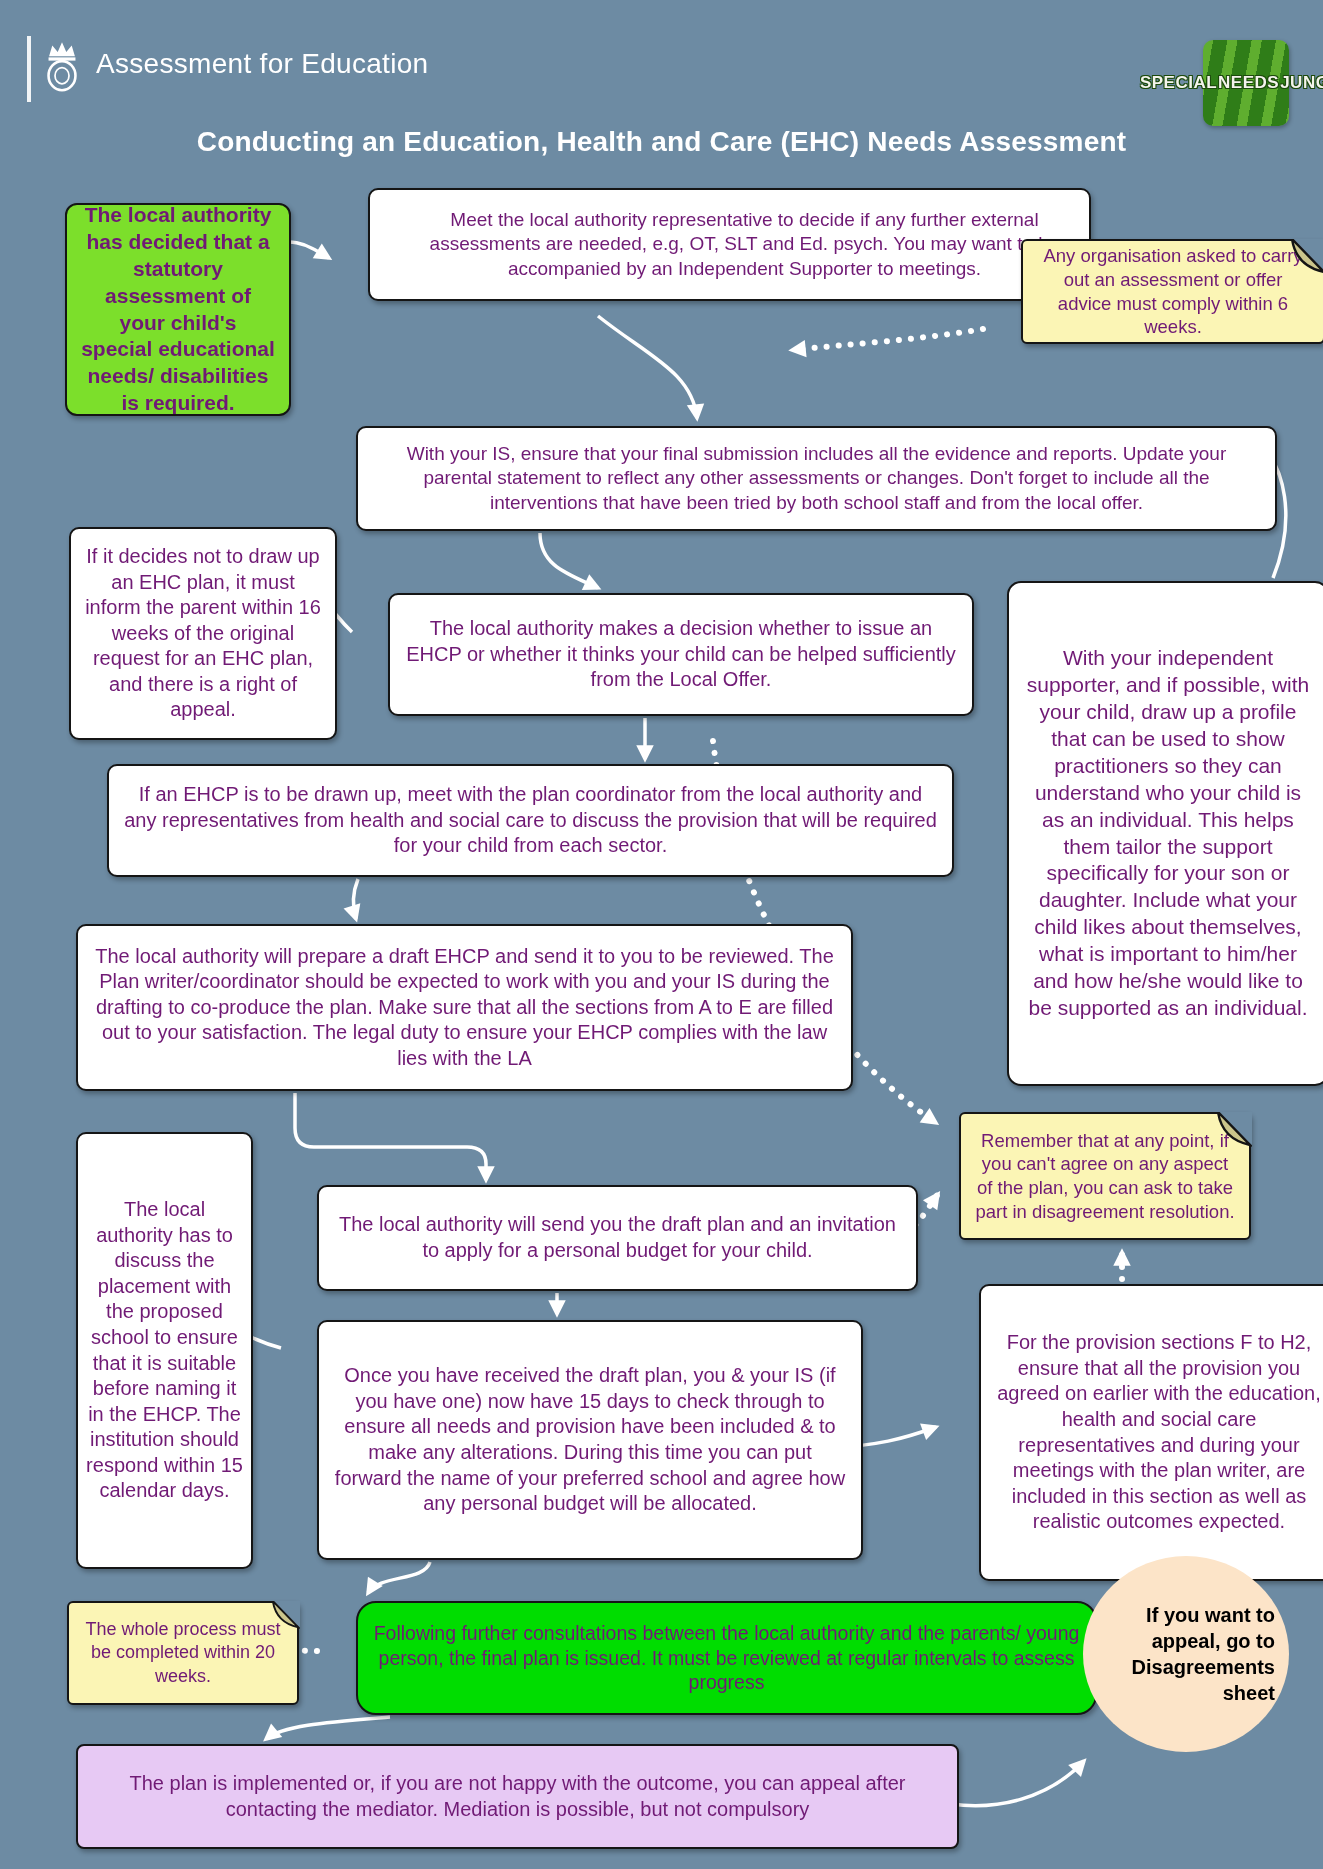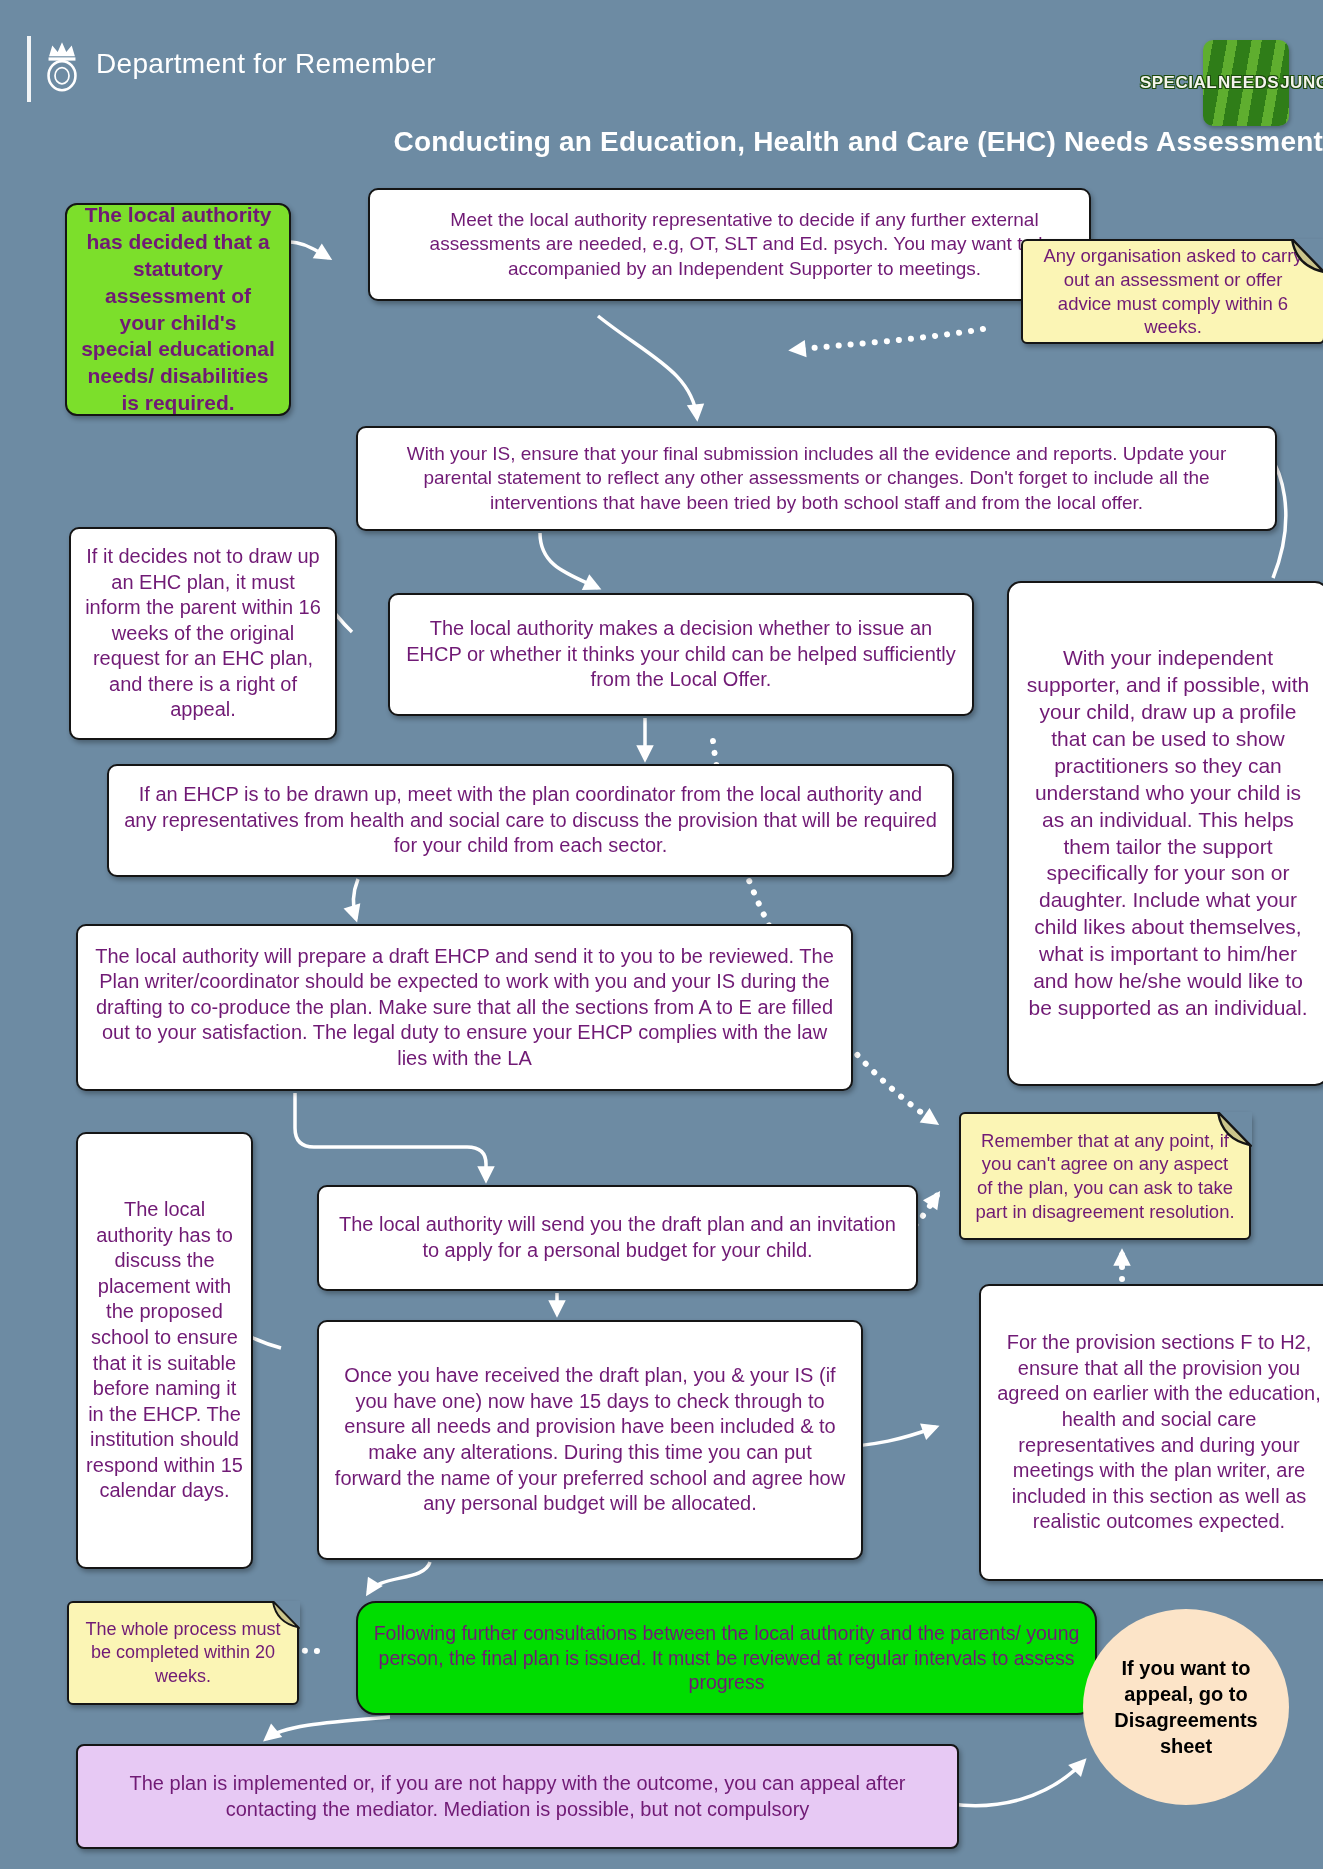--- a/index.html
+++ b/index.html
@@ -22,21 +22,21 @@
   .hdr-bar{position:absolute;left:27px;top:36px;width:4px;height:66px;background:rgba(255,255,255,.9);}
   .hdr-crown{position:absolute;left:38px;top:38px;}
   .hdr-label{position:absolute;left:96px;top:48px;color:#fff;font-size:28px;font-weight:400;letter-spacing:.3px;}
   .snj{position:absolute;left:1203px;top:40px;width:86px;height:86px;border-radius:10px;
        background:repeating-linear-gradient(100deg,#5fae2f 0 10px,#2f7d18 10px 24px);
        display:flex;flex-direction:row;align-items:center;justify-content:center;gap:1px;
        box-shadow:1px 2px 4px rgba(0,0,0,.3);}
   .snj span{color:#f4f4ec;font-weight:800;font-size:17px;letter-spacing:.5px;line-height:1.1;
        text-shadow:1px 1px 0 #1c4a0c,-1px 1px 0 #1c4a0c,1px -1px 0 #1c4a0c,-1px -1px 0 #1c4a0c;}
 
-  .title{position:absolute;left:0;right:0;top:126px;text-align:right;color:#fff;
+  .title{position:absolute;left:0;right:0;top:126px;text-align:center;color:#fff;
          font-size:28px;font-weight:bold;letter-spacing:.2px;}
 
   
   .box{position:absolute;background:var(--box-white);border:2.5px solid var(--border-black);
        border-radius:10px;display:flex;align-items:center;justify-content:center;text-align:center;
        padding:8px 14px;box-sizing:border-box;font-size:20px;line-height:1.28;color:#701a75;
        box-shadow:2px 3px 5px rgba(0,0,0,.3);margin-left:36px;}
   .fs19{font-size:19px;}
   .fs21{font-size:21px;}
   .green-start{background:var(--start-green);border-radius:12px;font-weight:bold;}
@@ -84,21 +84,21 @@
     <path d="M 925 1799 C 1000 1818 1054 1793 1084 1761" marker-end="url(#ah)"></path>
   </svg>
 
   <div class="hdr-bar"></div>
   <svg class="hdr-crown" width="48" height="56" viewBox="0 0 44 52">
     <path d="M10 17 L13 7 L18 13 L22 4 L26 13 L31 7 L34 17 Z" fill="#fff"></path>
     <rect x="9.5" y="18" width="25" height="3" fill="#fff"></rect>
     <ellipse cx="22" cy="35" rx="12.5" ry="13.5" fill="none" stroke="#fff" stroke-width="2.4"></ellipse>
     <ellipse cx="22" cy="35" rx="6.5" ry="7.5" fill="none" stroke="#fff" stroke-width="1.6"></ellipse>
   </svg>
-  <div class="hdr-label">Department for Remember</div>
+  <div class="hdr-label">Assessment for Education</div>
   <div class="snj">
     <span>SPECIAL</span>
     <span>NEEDS</span>
     <span>JUNGLE</span>
   </div>
 
   <div class="title">Conducting an Education, Health and Care (EHC) Needs Assessment</div>
 
   <div class="box green-start fs21" style="left:29px;top:203px;width:226px;height:213px;">
     <span>The local authority has decided that a statutory assessment of your child's special educational needs/ disabilities is required.</span>
@@ -173,17 +173,17 @@
   </div>
 
   <div class="box green-final" style="left:320px;top:1601px;width:741px;height:114px;">
     <span>Following further consultations between the local authority and the parents/ young person, the final plan is issued. It must be reviewed at regular intervals to assess progress</span>
   </div>
 
   <div class="box purple" style="left:40px;top:1744px;width:883px;height:105px;">
     <span>The plan is implemented or, if you are not happy with the outcome, you can appeal after contacting the mediator. Mediation is possible, but not compulsory</span>
   </div>
 
-  <div class="circle" style="left:1083px;top:1609px;width:206px;height:196px;">
+  <div class="circle" style="left:1083px;top:1556px;width:206px;height:196px;text-align:right;">
     <span>If you want to appeal, go to Disagreements sheet</span>
   </div>
 
 </div>
 
 </body></html>

